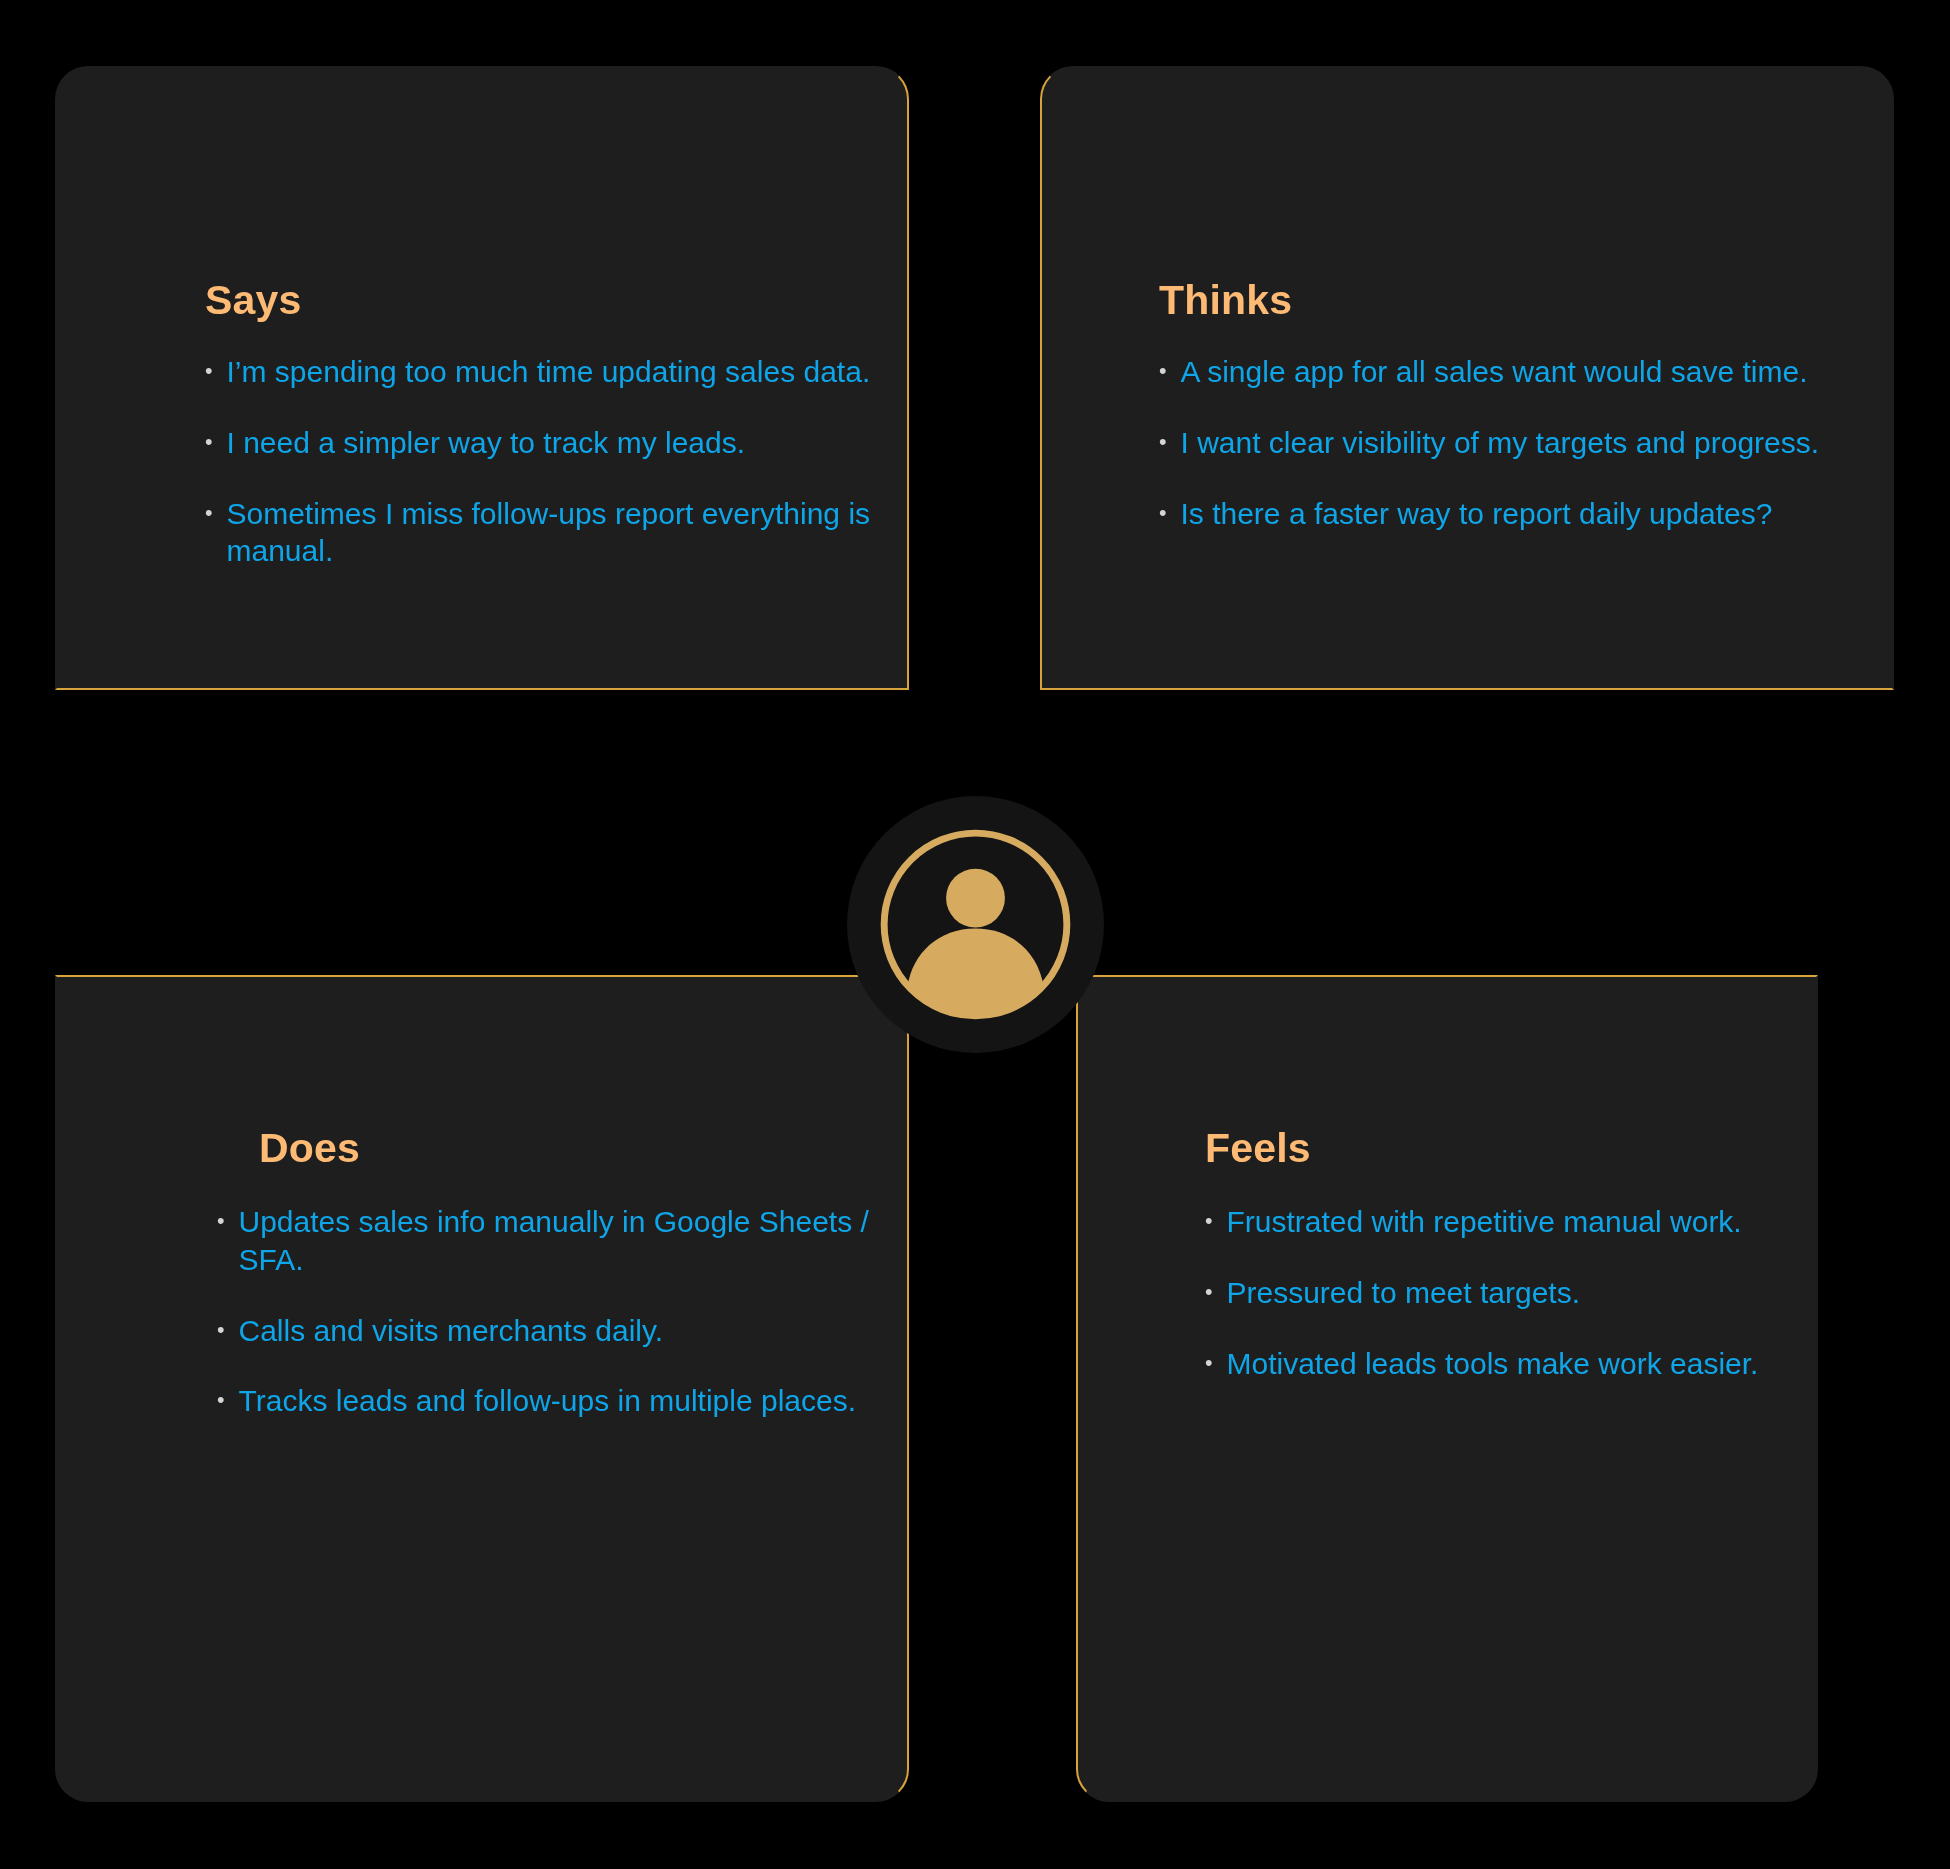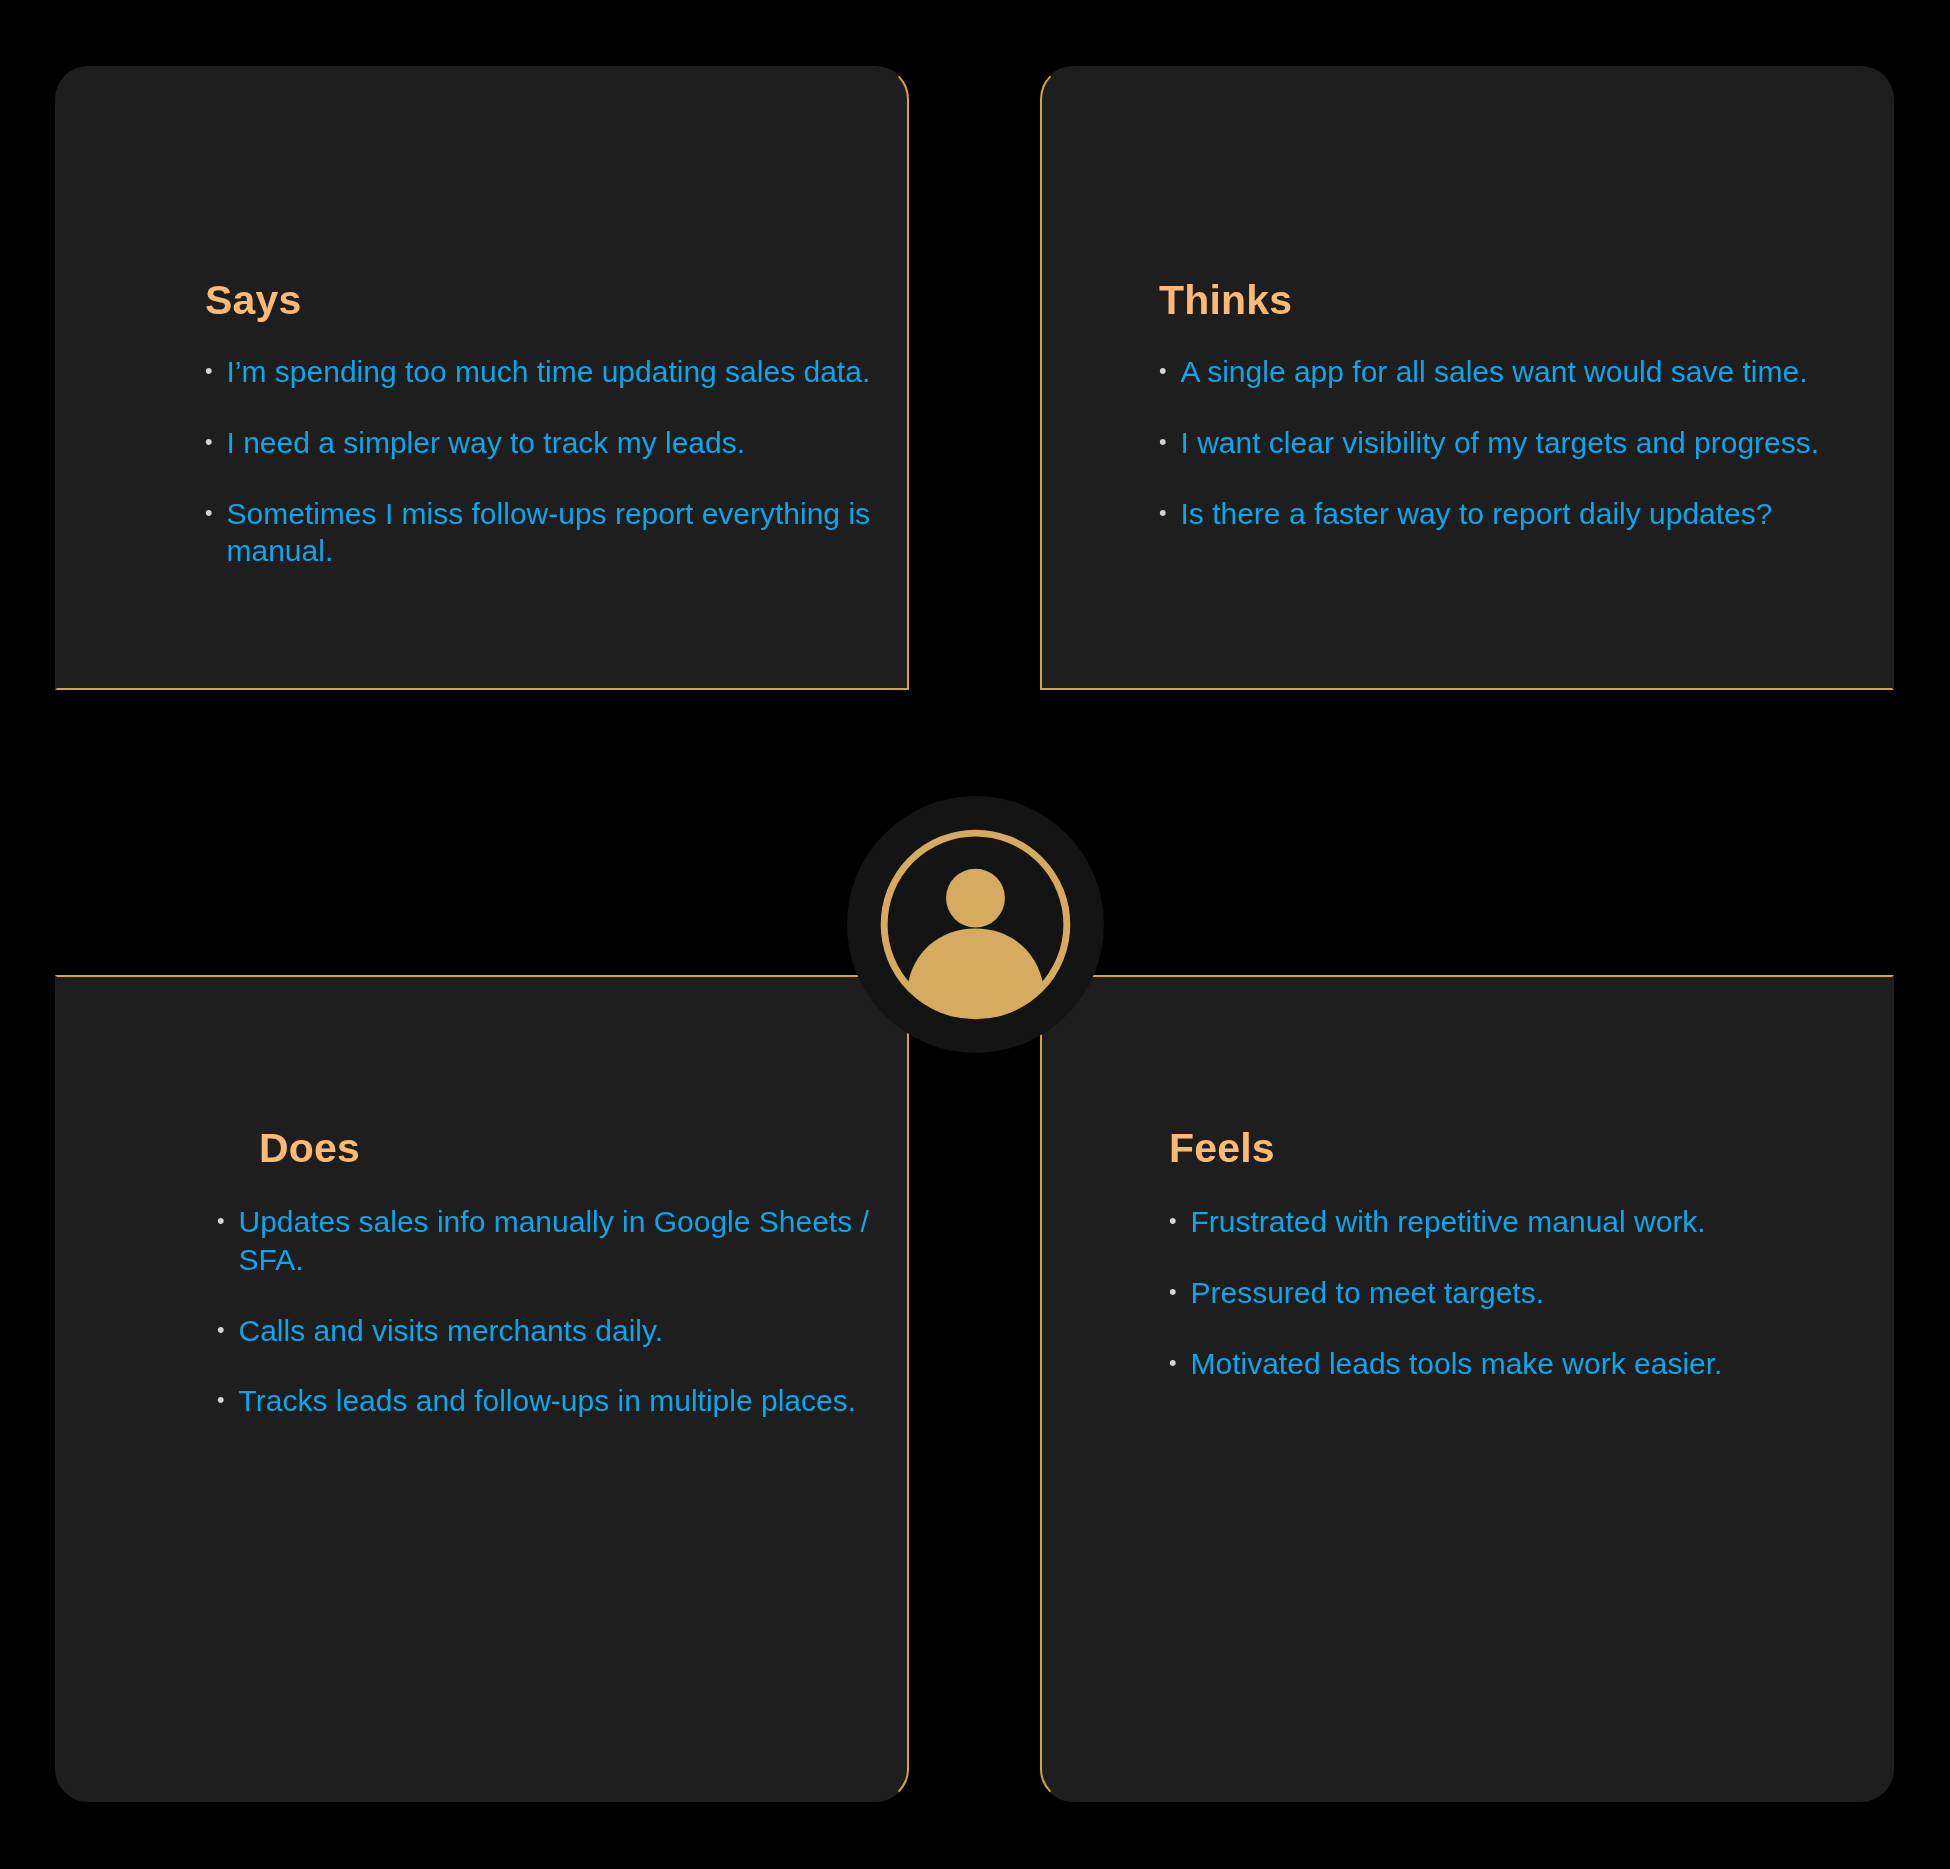--- a/index.html
+++ b/index.html
@@ -59,23 +59,23 @@
     height: 827px;
     border-radius: 0 0 33px 33px;
     border-right: 2px solid #d8a23c;
     border-top: 2px solid #d8a23c;
     border-bottom: 2px solid transparent;
     border-left: 2px solid transparent;
   }
 
   
   #card-feels {
-    left: 1040px;
+    left: 1076px;
     top: 975px;
-    width: 854px;
+    width: 742px;
     height: 827px;
     border-radius: 0 0 33px 33px;
     border-left: 2px solid #d8a23c;
     border-top: 2px solid #d8a23c;
     border-bottom: 2px solid transparent;
     border-right: 2px solid transparent;
   }
 
   .card-inner {
     position: absolute;

